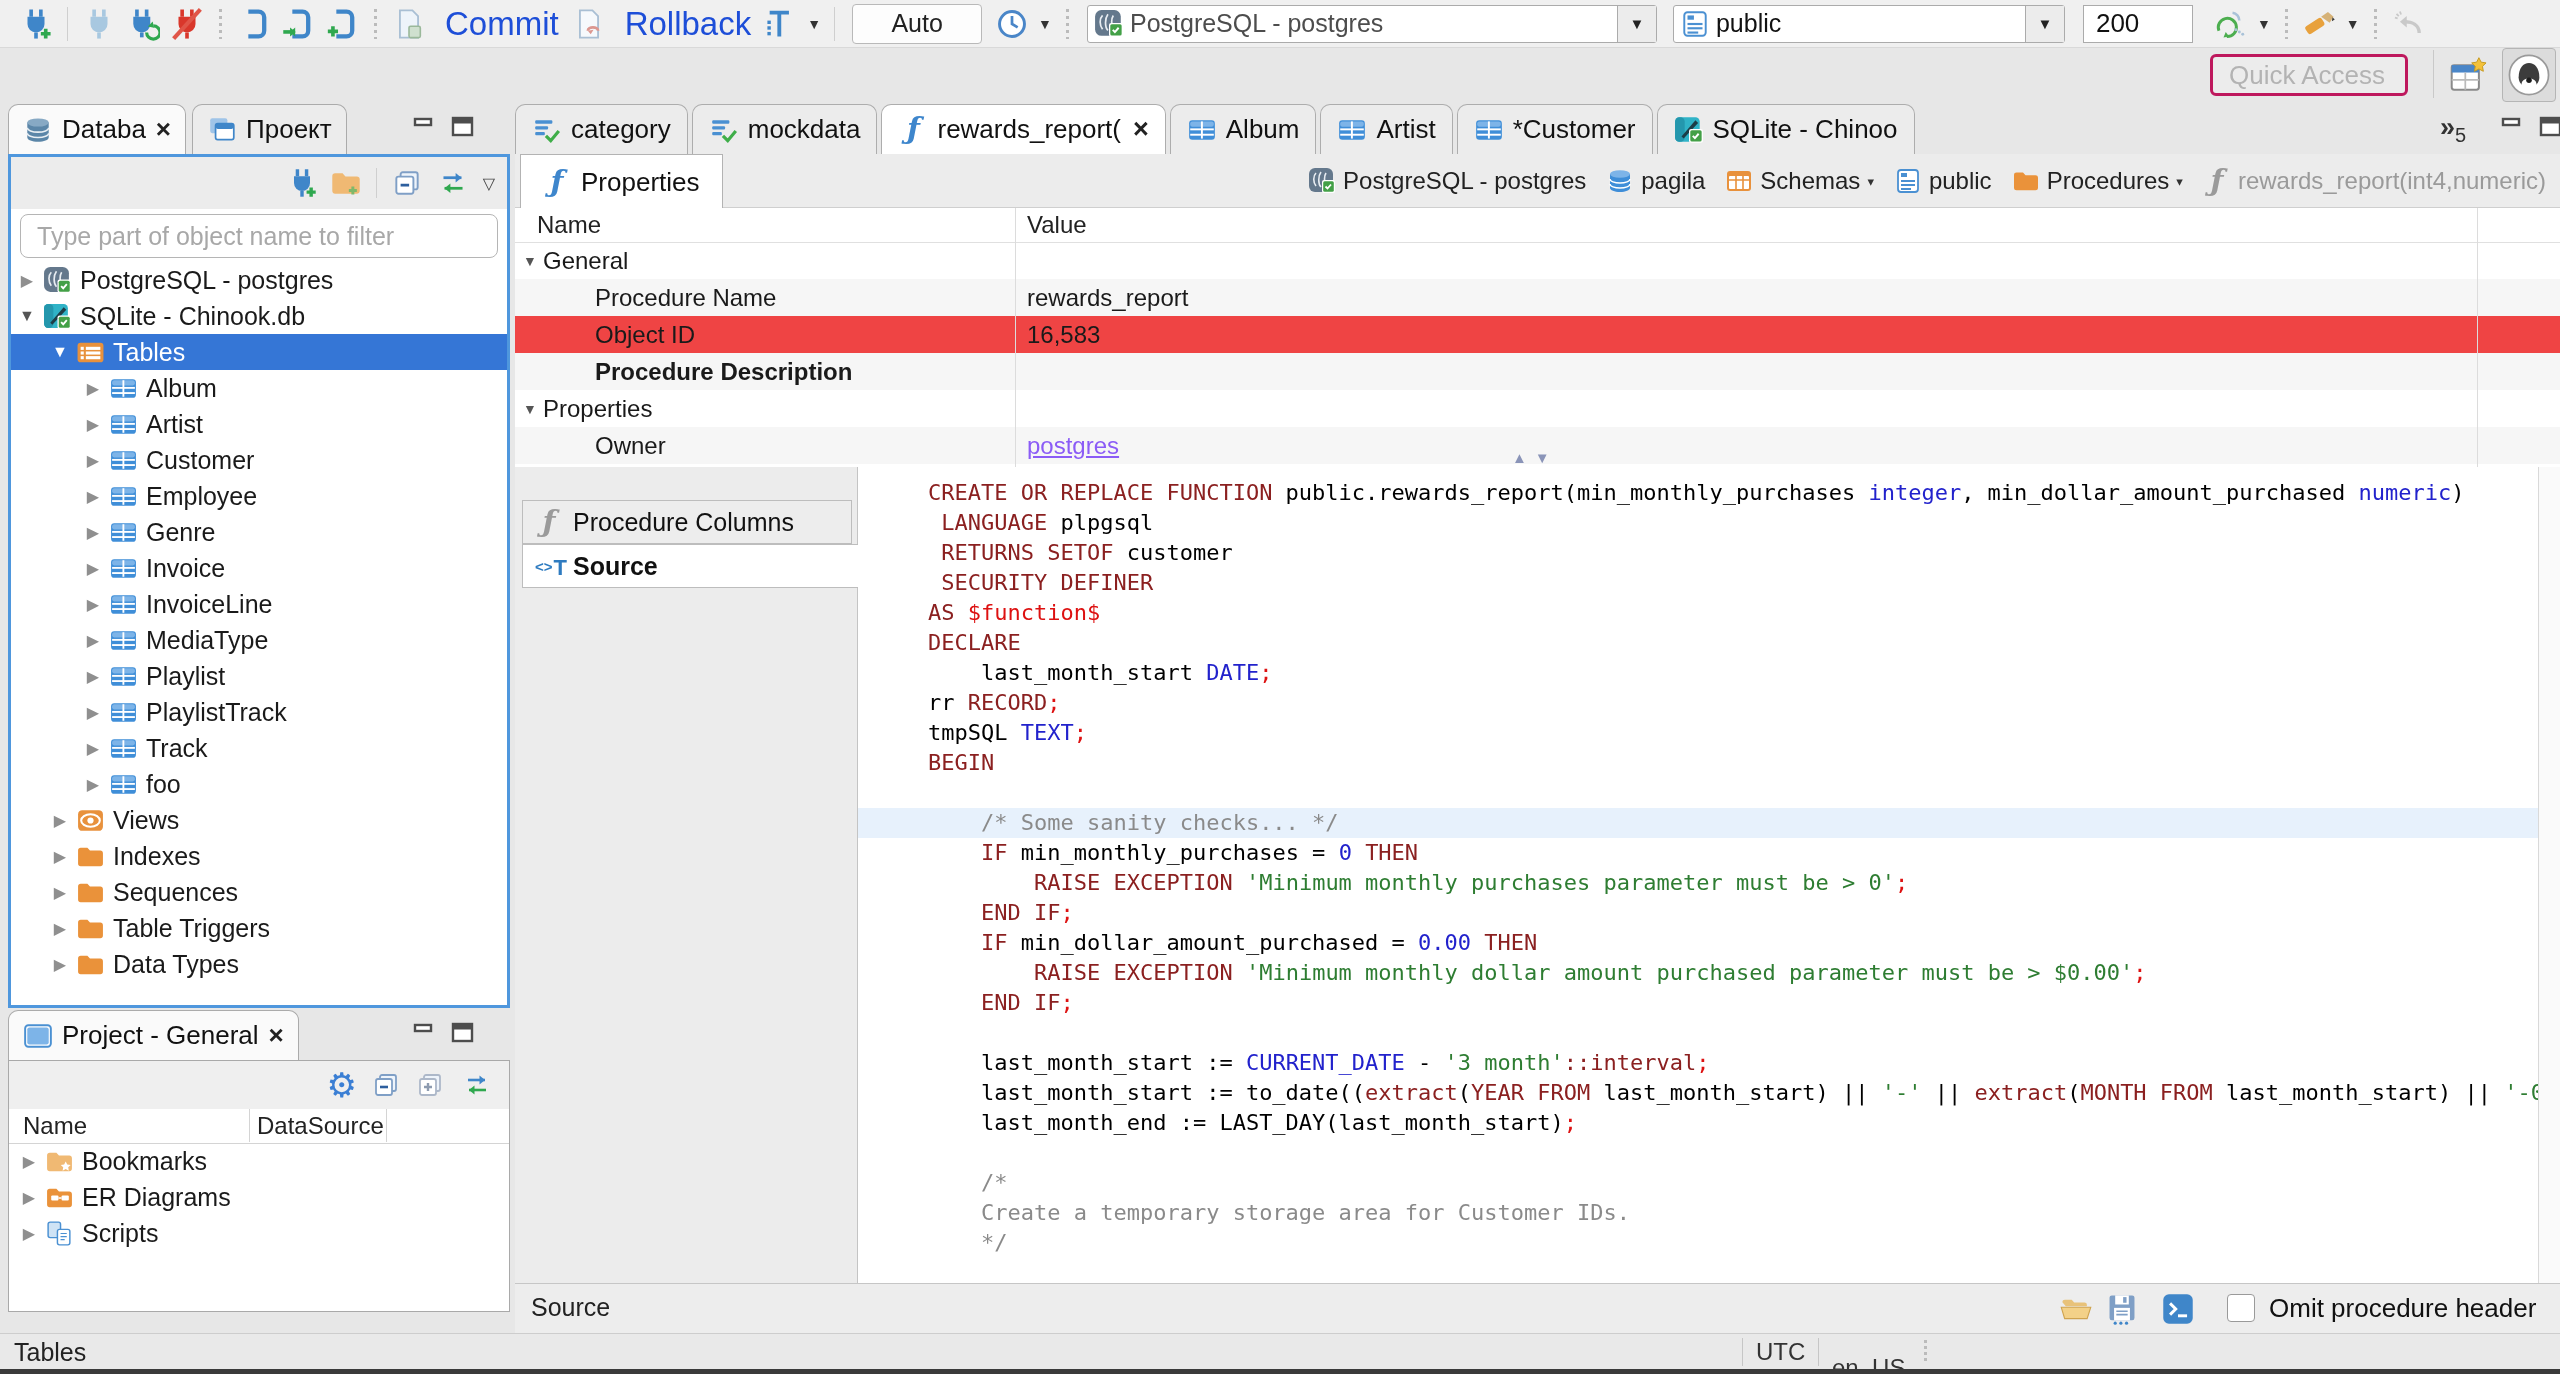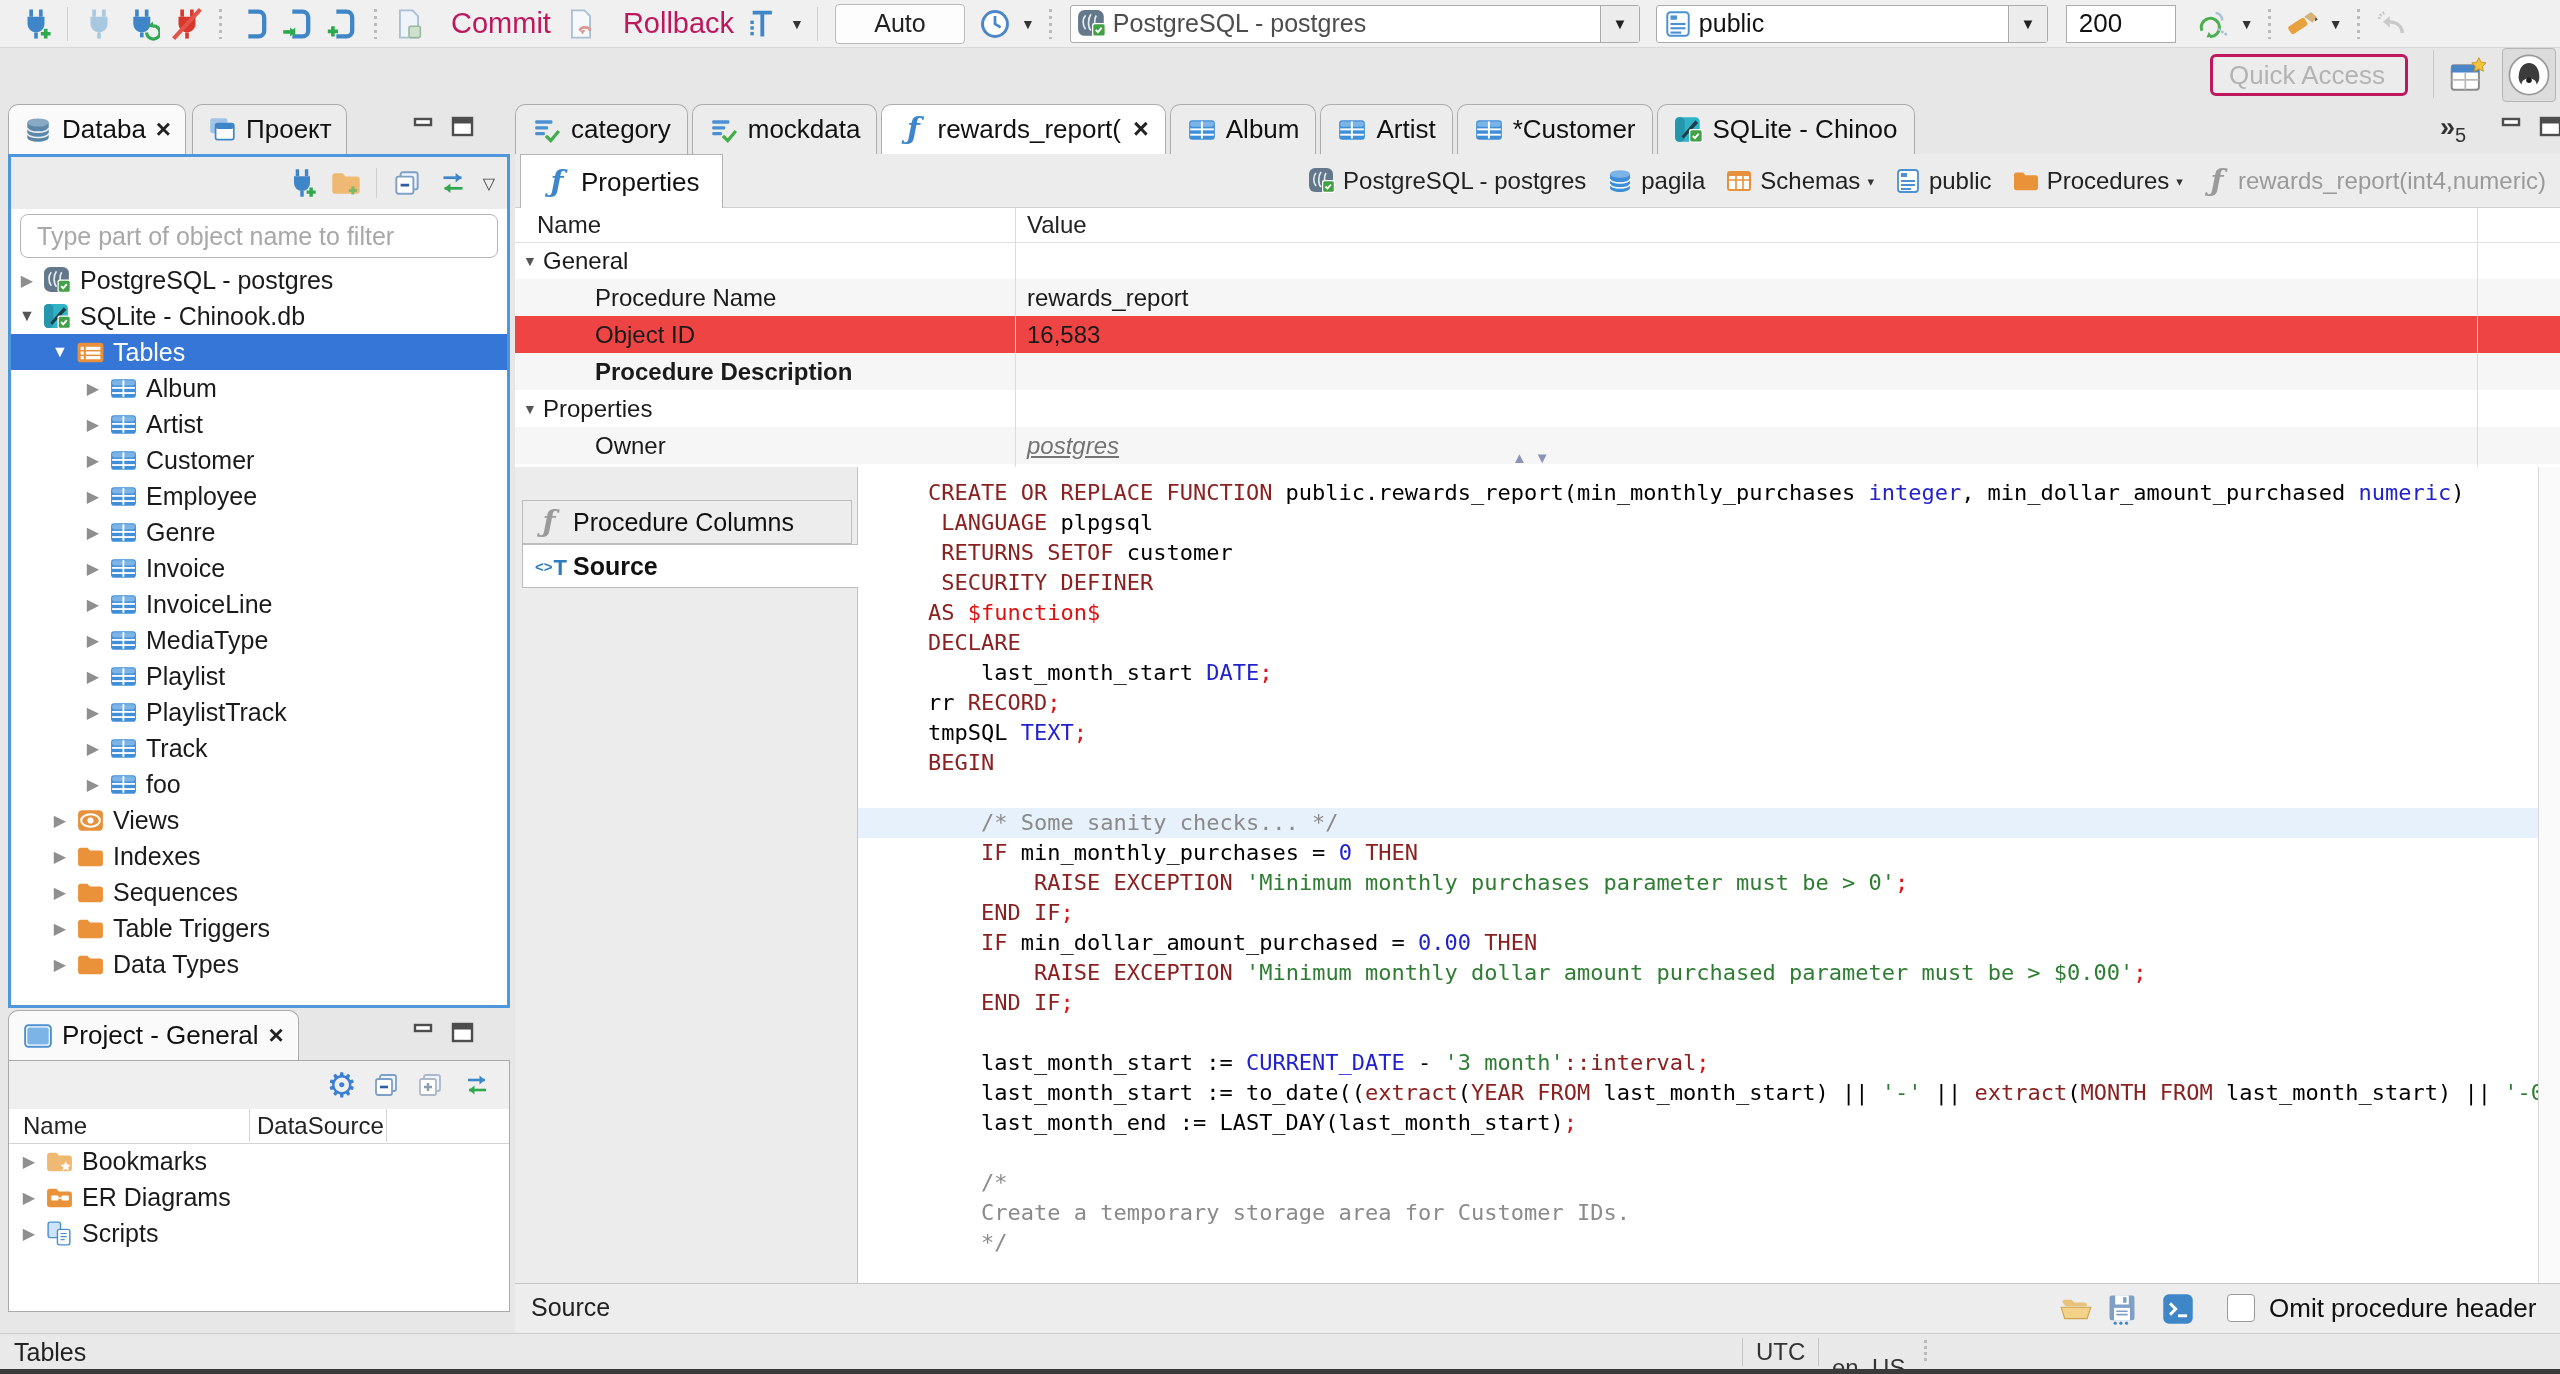--- a/index.html
+++ b/index.html
@@ -10,21 +10,21 @@
   svg{display:block;}
 
   
   #topbar{left:0;top:0;width:2560px;height:48px;background:#f0f0f0;
           border-bottom:1px solid #d9d9d9;display:flex;align-items:center;padding-left:14px;box-sizing:border-box;}
   .tbi{width:34px;height:34px;margin:0 5px;flex:none;}
   .tbi svg{width:100%;height:100%;}
   .tsep{width:1px;height:34px;background:#cfcfcf;margin:0 9px;flex:none;}
   .tdots{width:3px;height:30px;margin:0 10px;flex:none;
          background:repeating-linear-gradient(#bbb 0 3px,transparent 3px 7px);}
-  .tlabel{font-size:29px;color:#be185d;margin:0 8px 0 20px;}
+  .tlabel{font-size:33px;color:#1d4ed8;margin:0 8px 0 14px;}
   .autobtn{width:128px;height:38px;background:#fdfdfd;border:1px solid #b9b9b9;border-radius:4px;
            display:flex;align-items:center;justify-content:center;font-size:25px;color:#222;margin:0 8px;flex:none;}
   .ddarrow{font-size:14px;color:#333;margin:0 4px;flex:none;}
   .combo{height:38px;background:#fff;border:1px solid #ababab;border-radius:3px;display:flex;align-items:center;margin:0 8px;flex:none;box-sizing:border-box;}
   .combo .cicon{width:30px;height:30px;margin:0 6px;flex:none;}
   .combo .cicon svg{width:100%;height:100%;}
   .combo .ctext{font-size:25px;color:#4d4d4d;flex:1;white-space:nowrap;overflow:hidden;}
   .combo .cbtn{width:38px;height:36px;border-left:1px solid #ababab;background:#ececec;
                display:flex;align-items:center;justify-content:center;font-size:15px;color:#222;flex:none;}
   .numfield{width:110px;height:38px;background:#fff;border:1px solid #ababab;display:flex;align-items:center;
@@ -119,21 +119,21 @@
   #grid-vline2{position:absolute;left:1962px;top:0;width:1px;height:259px;background:#dcdcdc;}
   #grid-rows{position:absolute;left:0;top:34px;width:2045px;}
   .grow{height:37px;display:flex;align-items:center;font-size:24px;}
   .grow.zebra{background:#f6f6f6;}
   .grow.sel{background:#ef4444;}
   .grow .gname{width:500px;display:flex;align-items:center;flex:none;box-sizing:border-box;}
   .grow .gname .garr{width:20px;margin-left:8px;font-size:14px;color:#555;}
   .grow .gname.item{padding-left:80px;}
   .grow .gname.bold{font-weight:bold;}
   .grow .gval{padding-left:12px;}
-  .grow .gval a{color:#737373;text-decoration:underline;font-style:italic;}
+  .grow .gval a{color:#8b5cf6;text-decoration:underline;}
   #sash-arrows{left:1512px;top:449px;font-size:15px;color:#8a94b8;letter-spacing:8px;}
 
   #ed-left{left:515px;top:467px;width:343px;height:816px;background:#ececec;border-right:1px solid #c4c4c4;box-sizing:border-box;}
   .sidetab{position:absolute;left:7px;width:330px;height:44px;display:flex;align-items:center;box-sizing:border-box;
            padding-left:12px;border:1px solid #bdbdbd;background:#ededed;font-size:25px;color:#111;}
   .sidetab .eticon{width:28px;height:28px;margin-right:10px;}
   .sidetab.active{background:#fff;font-weight:bold;width:337px;border-right:none;}
   .src-glyph{font-size:22px;color:#2e7bc0;font-weight:bold;white-space:nowrap;}
   .src-glyph i{font-size:15px;font-style:normal;vertical-align:3px;margin-right:1px;}
 

